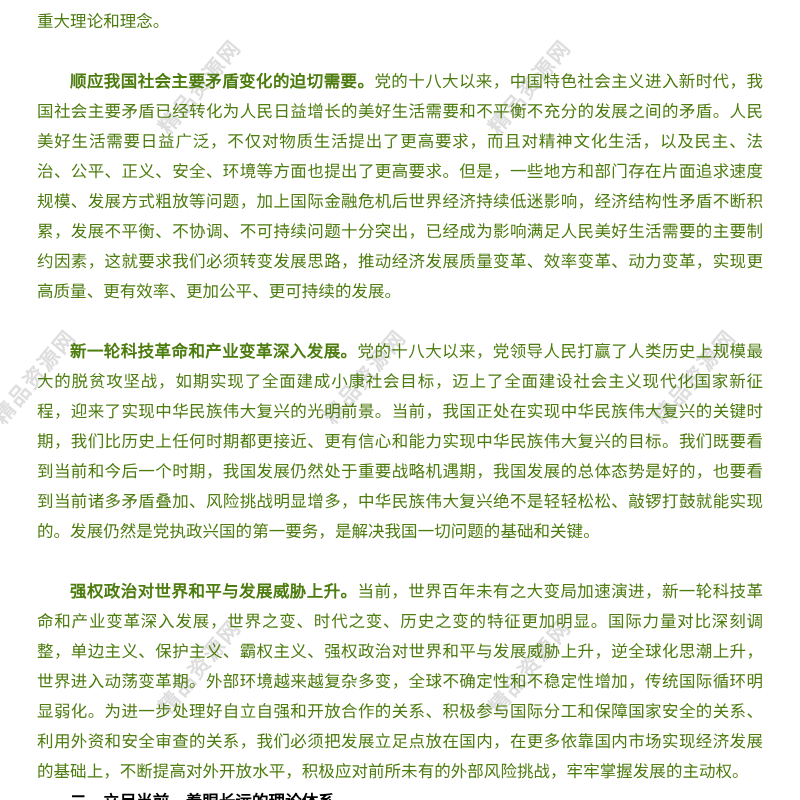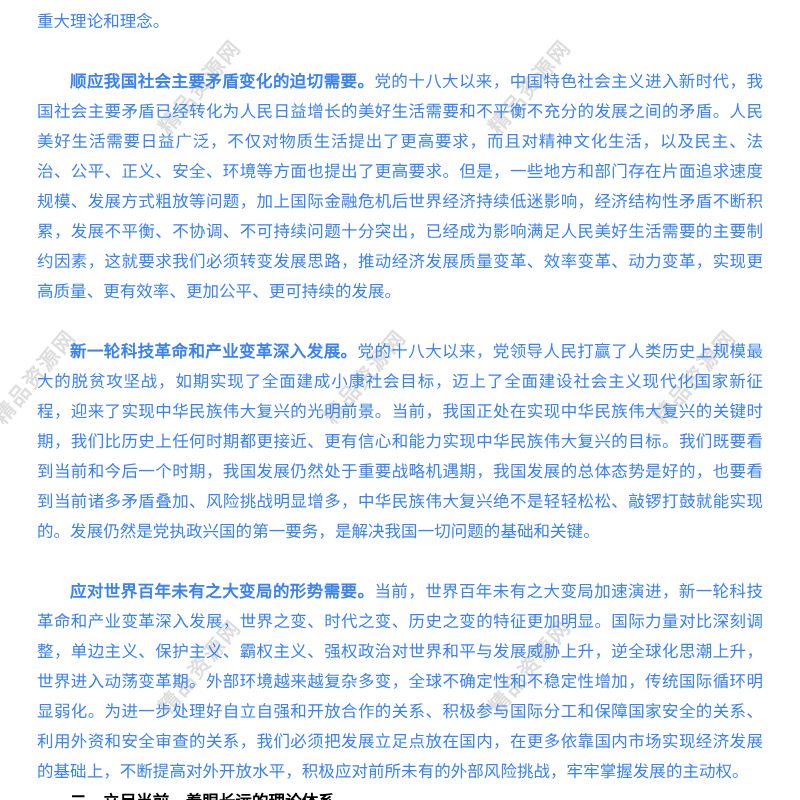--- a/index.html
+++ b/index.html
@@ -66,21 +66,21 @@
     line-height: 30px;
     letter-spacing: 0.1px;
     color: #000000;
     white-space: nowrap;
   }
 
   p.para {
     margin: 0;
     font-size: 16.5px;
     line-height: 30px;
-    color: #3b82f6;
+    color: #4d7c0f;
     text-align: justify;
     text-justify: inter-ideograph;
     letter-spacing: 0.05px;
   }
   p.para.indent {
     text-indent: 2em;
   }
   p.gap {
     margin-top: 30px;
   }
@@ -119,18 +119,18 @@
     <div class="line-clipped">
       <span class="inner">在国内国际两个大局的深刻把握和科学判断，丰富和发展了我们党关于经济社会发展的规律性认识，提出了一系列指导新时代发展的</span>
     </div>
 
     <p class="para"><span>重大理论和理念。</span></p>
 
     <p class="para indent gap"><span class="lead">顺应我国社会主要矛盾变化的迫切需要。</span><span>党的十八大以来，中国特色社会主义进入新时代，我国社会主要矛盾已经转化为人民日益增长的美好生活需要和不平衡不充分的发展之间的矛盾。人民美好生活需要日益广泛，不仅对物质生活提出了更高要求，而且对精神文化生活，以及民主、法治、公平、正义、安全、环境等方面也提出了更高要求。但是，一些地方和部门存在片面追求速度规模、发展方式粗放等问题，加上国际金融危机后世界经济持续低迷影响，经济结构性矛盾不断积累，发展不平衡、不协调、不可持续问题十分突出，已经成为影响满足人民美好生活需要的主要制约因素，这就要求我们必须转变发展思路，推动经济发展质量变革、效率变革、动力变革，实现更高质量、更有效率、更加公平、更可持续的发展。</span></p>
 
     <p class="para indent gap"><span class="lead">新一轮科技革命和产业变革深入发展。</span><span>党的十八大以来，党领导人民打赢了人类历史上规模最大的脱贫攻坚战，如期实现了全面建成小康社会目标，迈上了全面建设社会主义现代化国家新征程，迎来了实现中华民族伟大复兴的光明前景。当前，我国正处在实现中华民族伟大复兴的关键时期，我们比历史上任何时期都更接近、更有信心和能力实现中华民族伟大复兴的目标。我们既要看到当前和今后一个时期，我国发展仍然处于重要战略机遇期，我国发展的总体态势是好的，也要看到当前诸多矛盾叠加、风险挑战明显增多，中华民族伟大复兴绝不是轻轻松松、敲锣打鼓就能实现的。发展仍然是党执政兴国的第一要务，是解决我国一切问题的基础和关键。</span></p>
 
-    <p class="para indent gap"><span class="lead">应对世界百年未有之大变局的形势需要。</span><span>当前，世界百年未有之大变局加速演进，新一轮科技革命和产业变革深入发展，世界之变、时代之变、历史之变的特征更加明显。国际力量对比深刻调整，单边主义、保护主义、霸权主义、强权政治对世界和平与发展威胁上升，逆全球化思潮上升，世界进入动荡变革期。外部环境越来越复杂多变，全球不确定性和不稳定性增加，传统国际循环明显弱化。为进一步处理好自立自强和开放合作的关系、积极参与国际分工和保障国家安全的关系、利用外资和安全审查的关系，我们必须把发展立足点放在国内，在更多依靠国内市场实现经济发展的基础上，不断提高对外开放水平，积极应对前所未有的外部风险挑战，牢牢掌握发展的主动权。</span></p>
+    <p class="para indent gap"><span class="lead">强权政治对世界和平与发展威胁上升。</span><span>当前，世界百年未有之大变局加速演进，新一轮科技革命和产业变革深入发展，世界之变、时代之变、历史之变的特征更加明显。国际力量对比深刻调整，单边主义、保护主义、霸权主义、强权政治对世界和平与发展威胁上升，逆全球化思潮上升，世界进入动荡变革期。外部环境越来越复杂多变，全球不确定性和不稳定性增加，传统国际循环明显弱化。为进一步处理好自立自强和开放合作的关系、积极参与国际分工和保障国家安全的关系、利用外资和安全审查的关系，我们必须把发展立足点放在国内，在更多依靠国内市场实现经济发展的基础上，不断提高对外开放水平，积极应对前所未有的外部风险挑战，牢牢掌握发展的主动权。</span></p>
 
     <h2 class="section-heading gap">二、立足当前、着眼长远的理论体系</h2>
 
   </div>
 </div>
 
 </body></html>

